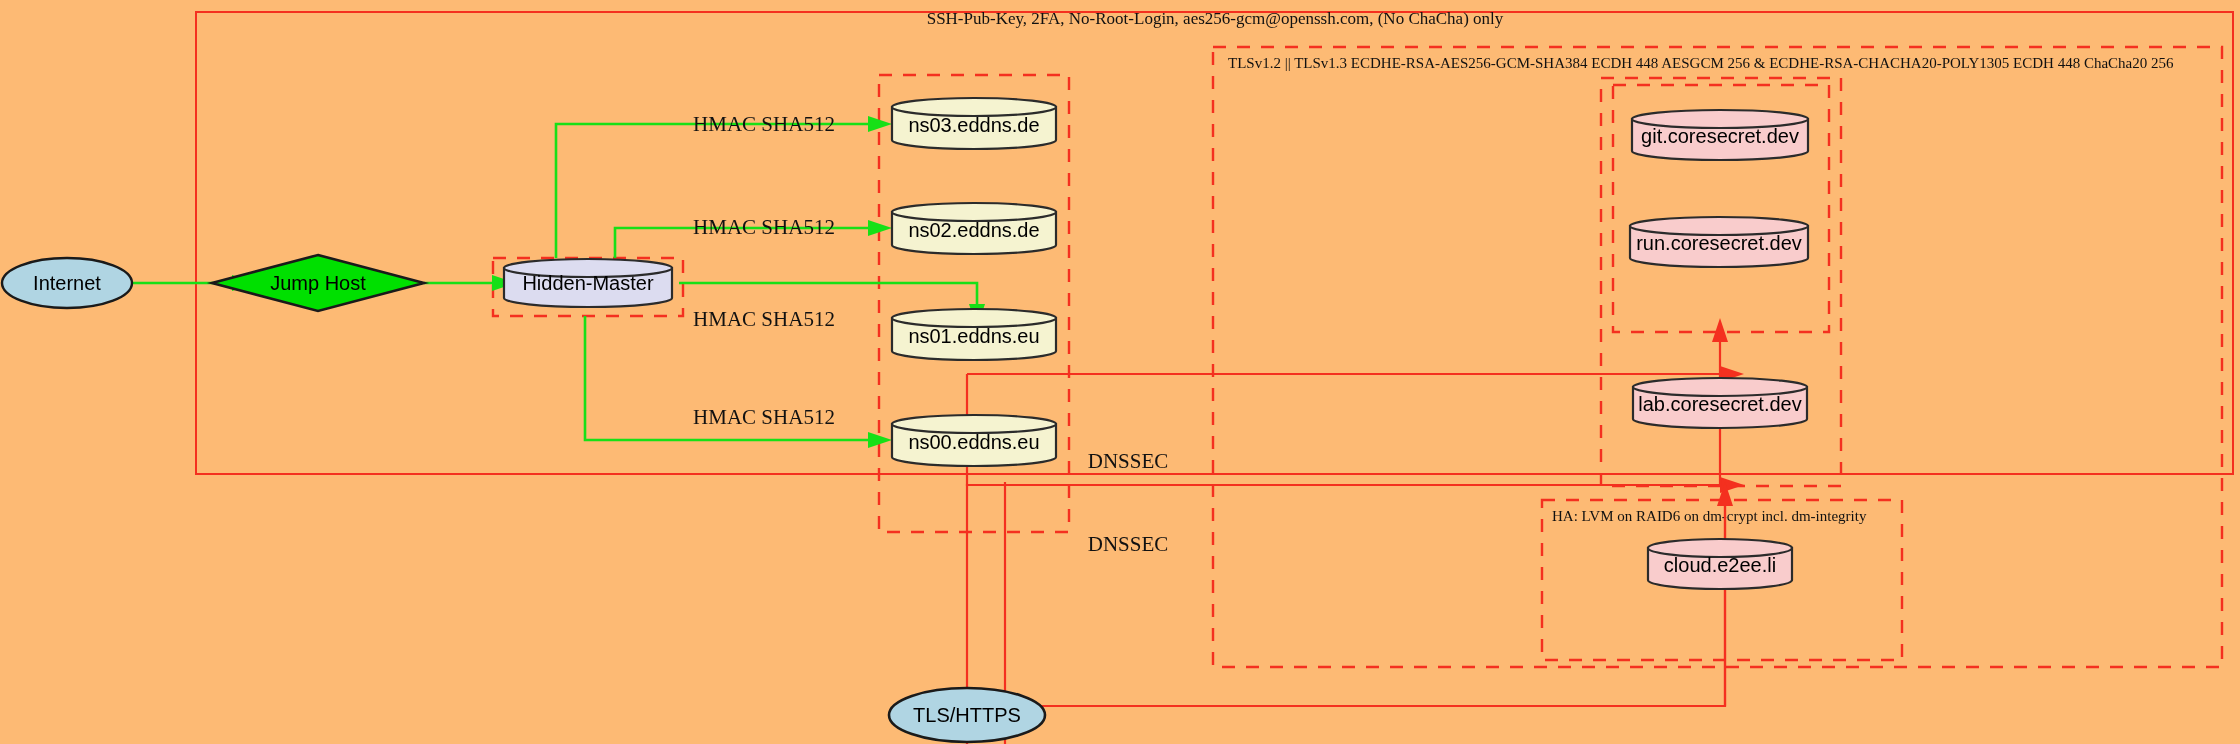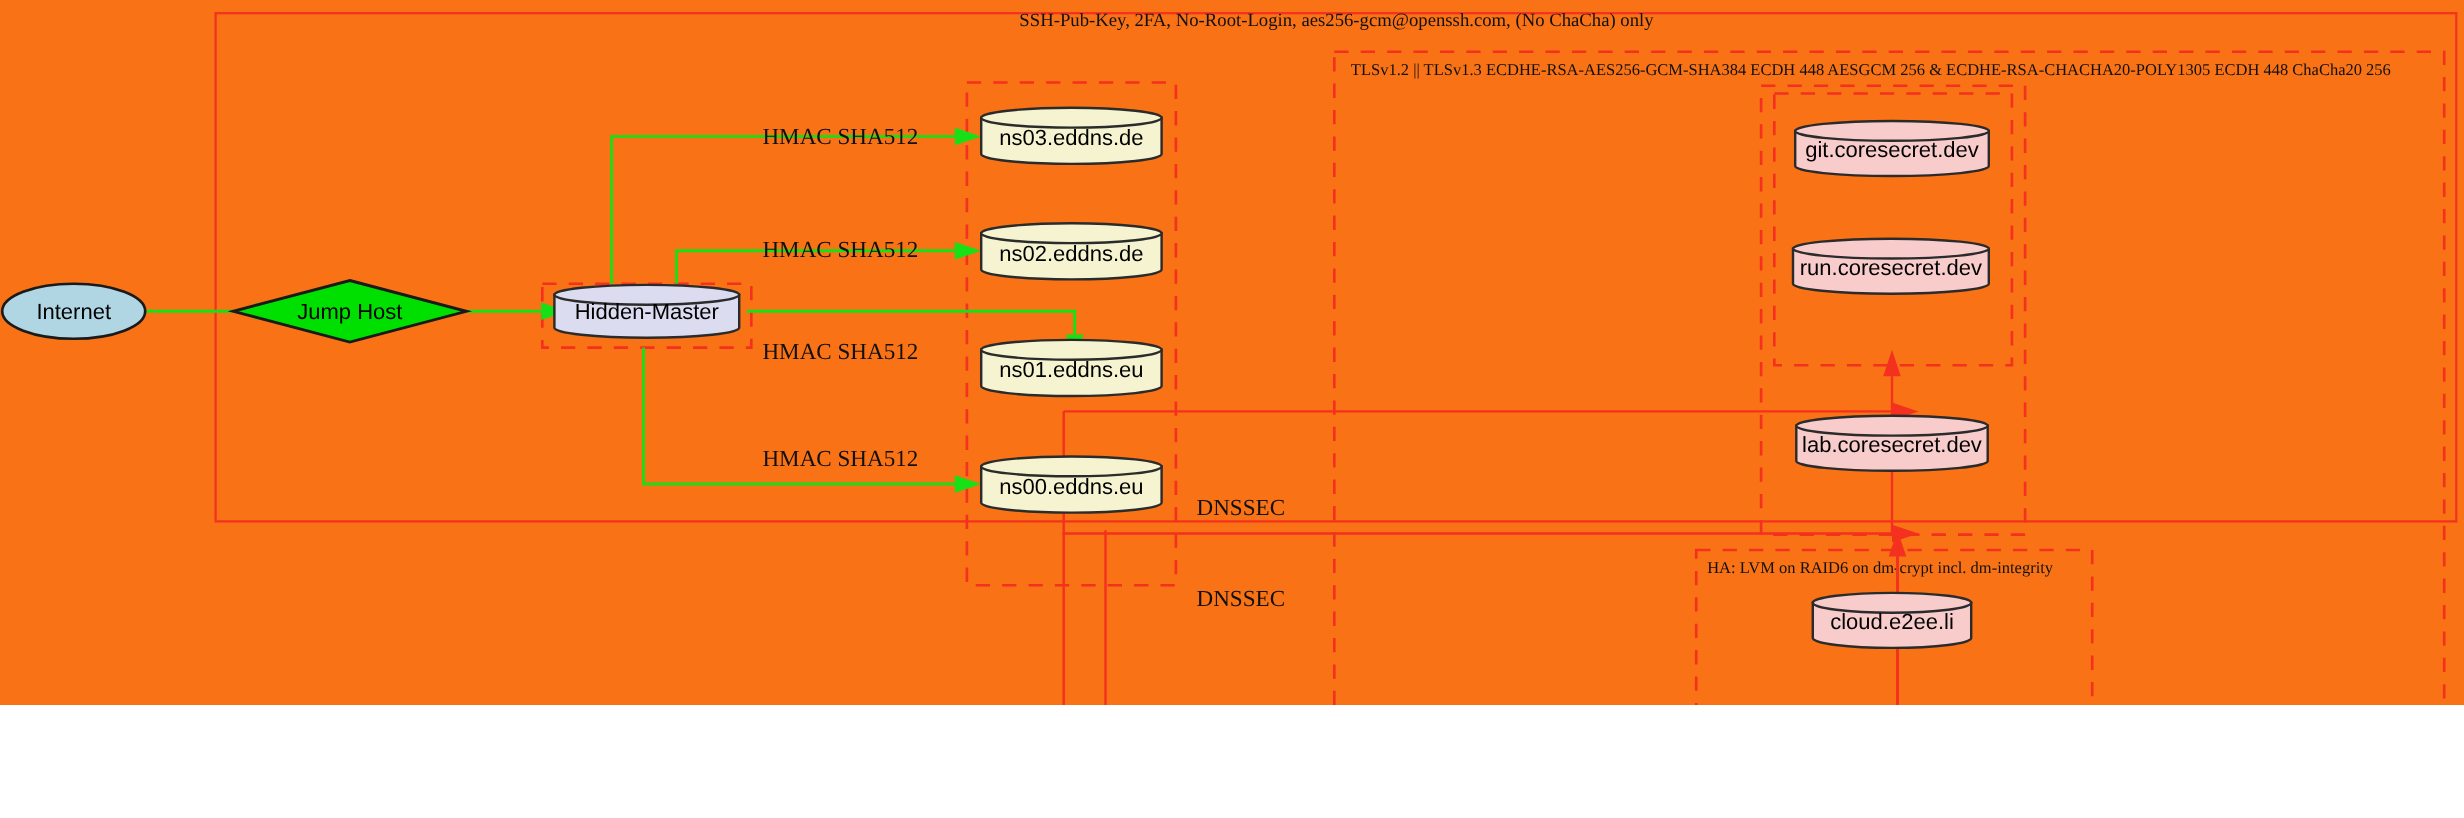--- a/index.html
+++ b/index.html
@@ -1,16 +1,16 @@
 <!DOCTYPE html>
 <html><head>
 <meta charset="utf-8">
 <style>
   html,body{margin:0;padding:0;background:#ffffff;}
-  #root{position:relative;width:2240px;height:641px;background:#f97316;
+  #root{position:relative;width:2240px;height:744px;background:#fdba74;
         font-family:"Liberation Sans",sans-serif;overflow:hidden;}
   svg{position:absolute;top:0;left:0;width:2240px;height:744px;}
   .serif-lbl{font-family:"Liberation Serif",serif;font-size:17px;fill:#111111;}
   .serif-sm{font-family:"Liberation Serif",serif;font-size:15px;fill:#111111;}
   .edge-lbl{font-family:"Liberation Serif",serif;font-size:21px;fill:#111111;}
   .node-lbl{font-family:"Liberation Sans",sans-serif;font-size:20px;fill:#000000;}
   .dash-box{fill:none;stroke:#f4301f;stroke-width:2.4;stroke-dasharray:13 11;}
   .solid-box{fill:none;stroke:#f4301f;stroke-width:2;}
   .green-line{stroke:#17e017;stroke-width:2.6;fill:none;}
   .red-line{stroke:#f4301f;stroke-width:2.2;fill:none;}

